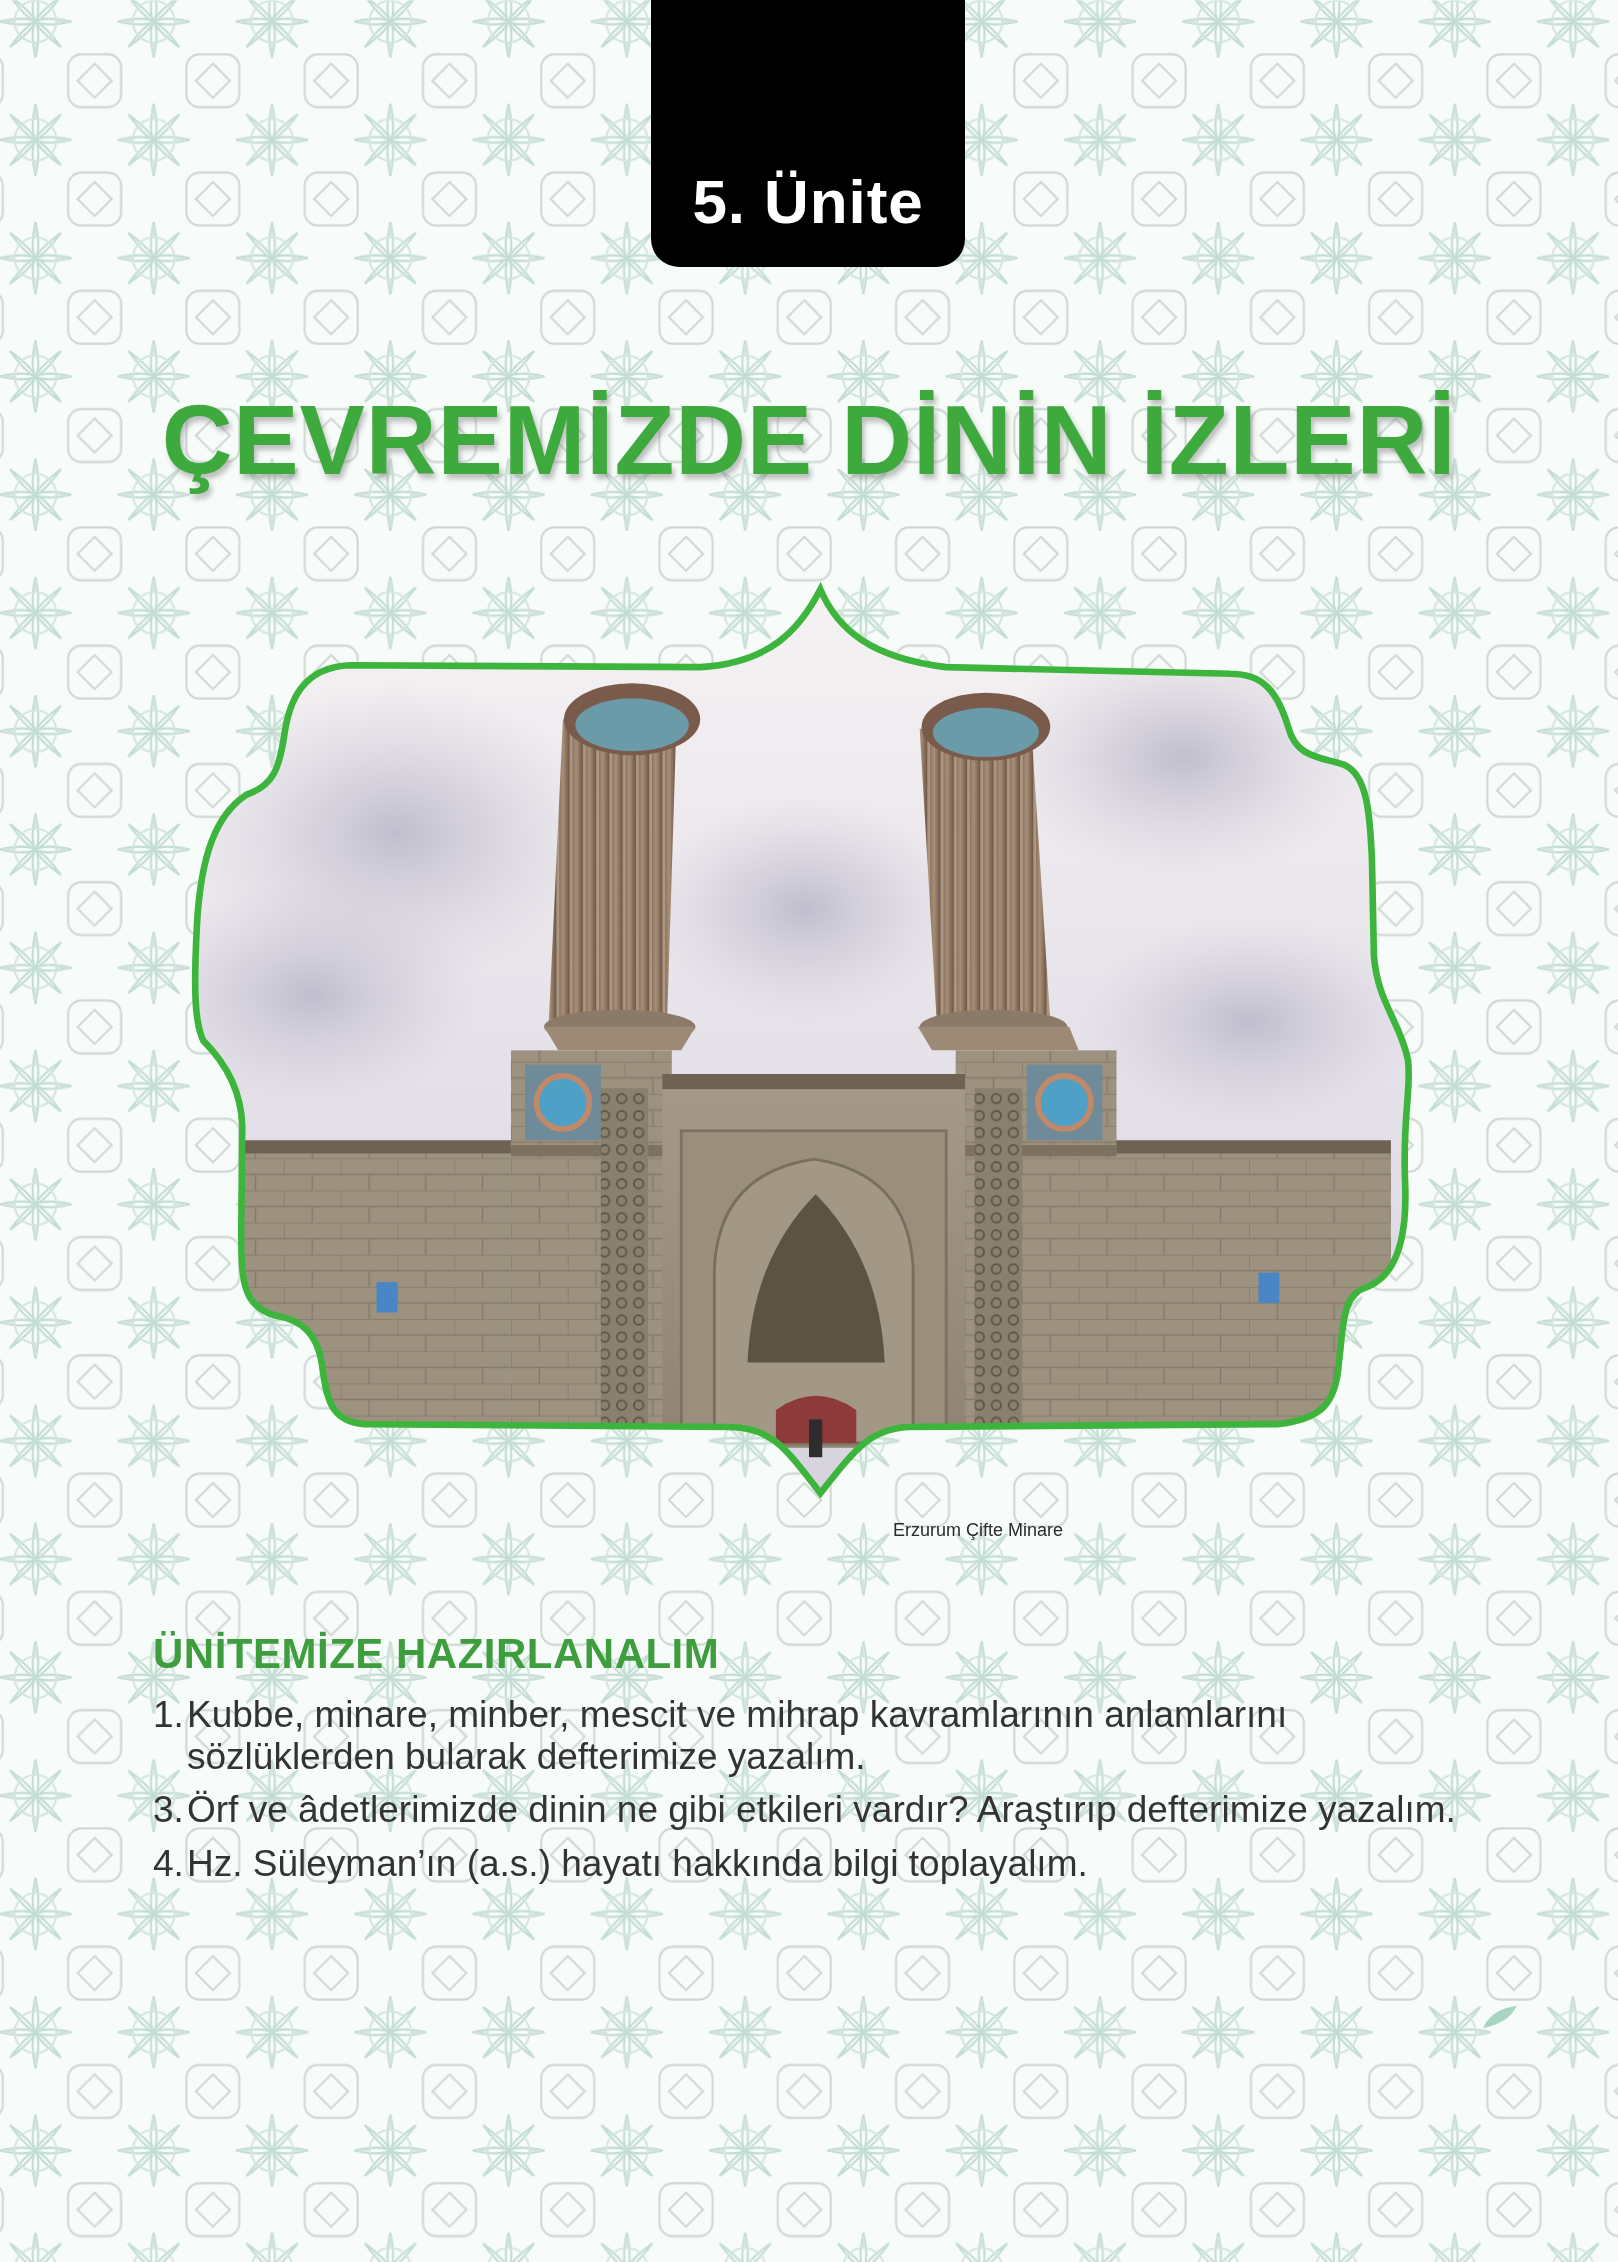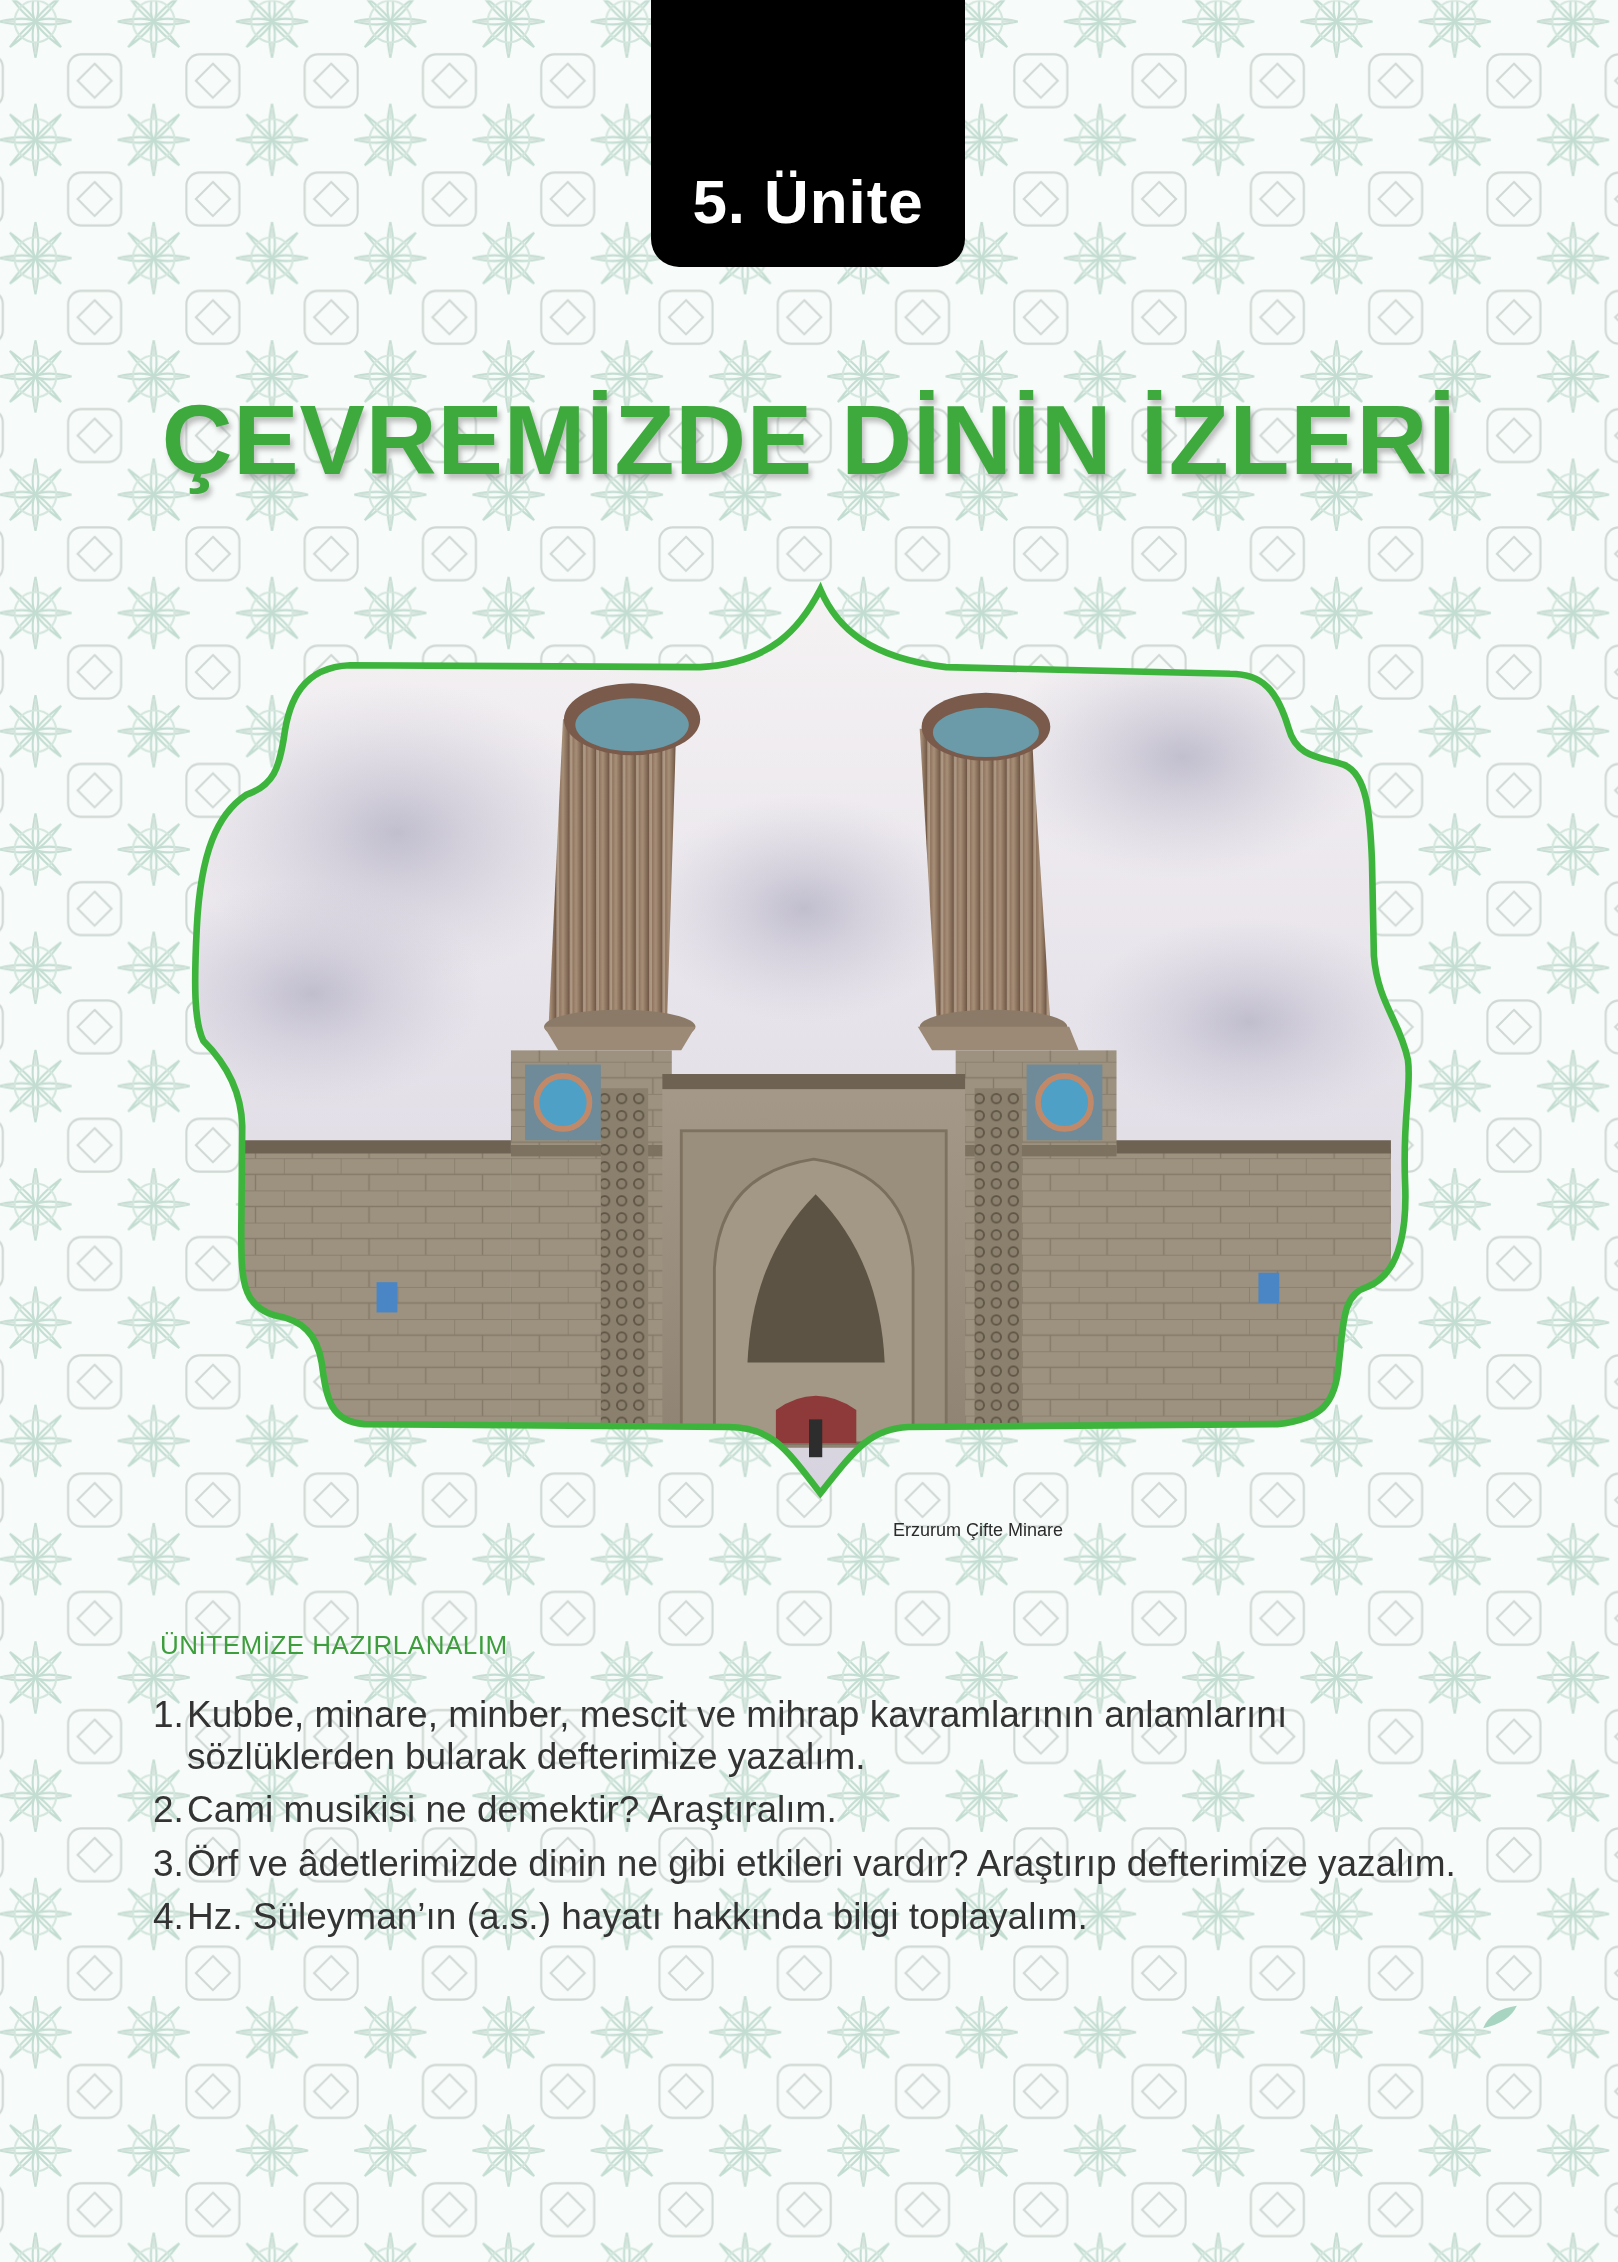--- a/index.html
+++ b/index.html
@@ -24,21 +24,21 @@
     text-shadow: 2.8px 4.7px 5.7px rgba(120,120,120,0.45);
     margin-top: 32px;
   }
   .photo-frame { position:absolute; left:0; top:0; width:1618px; height:1533px; }
   .photo-caption {
     position:absolute; left:893px; top:1520px;
     color:#2b2b2b; font-size:18px;
   }
   .section-heading {
     position:absolute; left:153px; top:1630px;
-    color:#3e9e3e; font-weight:normal; font-size:26px; letter-spacing:0.5px;margin-left:7px;
+    color:#3e9e3e; font-weight:bold; font-size:42px; letter-spacing:0.5px;
   }
   .task-list { position:absolute; left:153px; top:1694px; width:1325px; }
   .task-item {
     font-size:37px; color:#333333; line-height:42px; margin-bottom:11.4px;
     padding-left:34px; text-indent:-34px;
   }
   .task-num { display:inline-block; width:34px; text-indent:0; }
   .leaf-mark { position:absolute; left:1481px; top:2004px; }
 </style>
 </head>
@@ -201,23 +201,20 @@
 
 <div class="photo-caption">Erzurum Çifte Minare</div>
 
 <div class="section-heading">ÜNİTEMİZE HAZIRLANALIM</div>
 
 <div class="task-list">
   <div class="task-item">
     <span class="task-num">1.</span><span>Kubbe, minare, minber, mescit ve mihrap kavramlarının anlamlarını sözlüklerden bularak defterimize yazalım.</span>
   </div>
   <div class="task-item">
-    <span class="task-num">2.</span><span>Cami musikisi ne demektir? Araştıralım.</span>
-  </div>
-  <div class="task-item">
     <span class="task-num">3.</span><span>Örf ve âdetlerimizde dinin ne gibi etkileri vardır? Araştırıp defterimize yazalım.</span>
   </div>
   <div class="task-item">
     <span class="task-num">4.</span><span>Hz. Süleyman’ın (a.s.) hayatı hakkında bilgi toplayalım.</span>
   </div>
 </div>
 
 <svg class="leaf-mark" width="38" height="28" viewBox="0 0 40 30">
   <path d="M2,26 Q10,6 38,2 Q30,20 2,26 Z" fill="#a8d4c2"></path>
 </svg>

